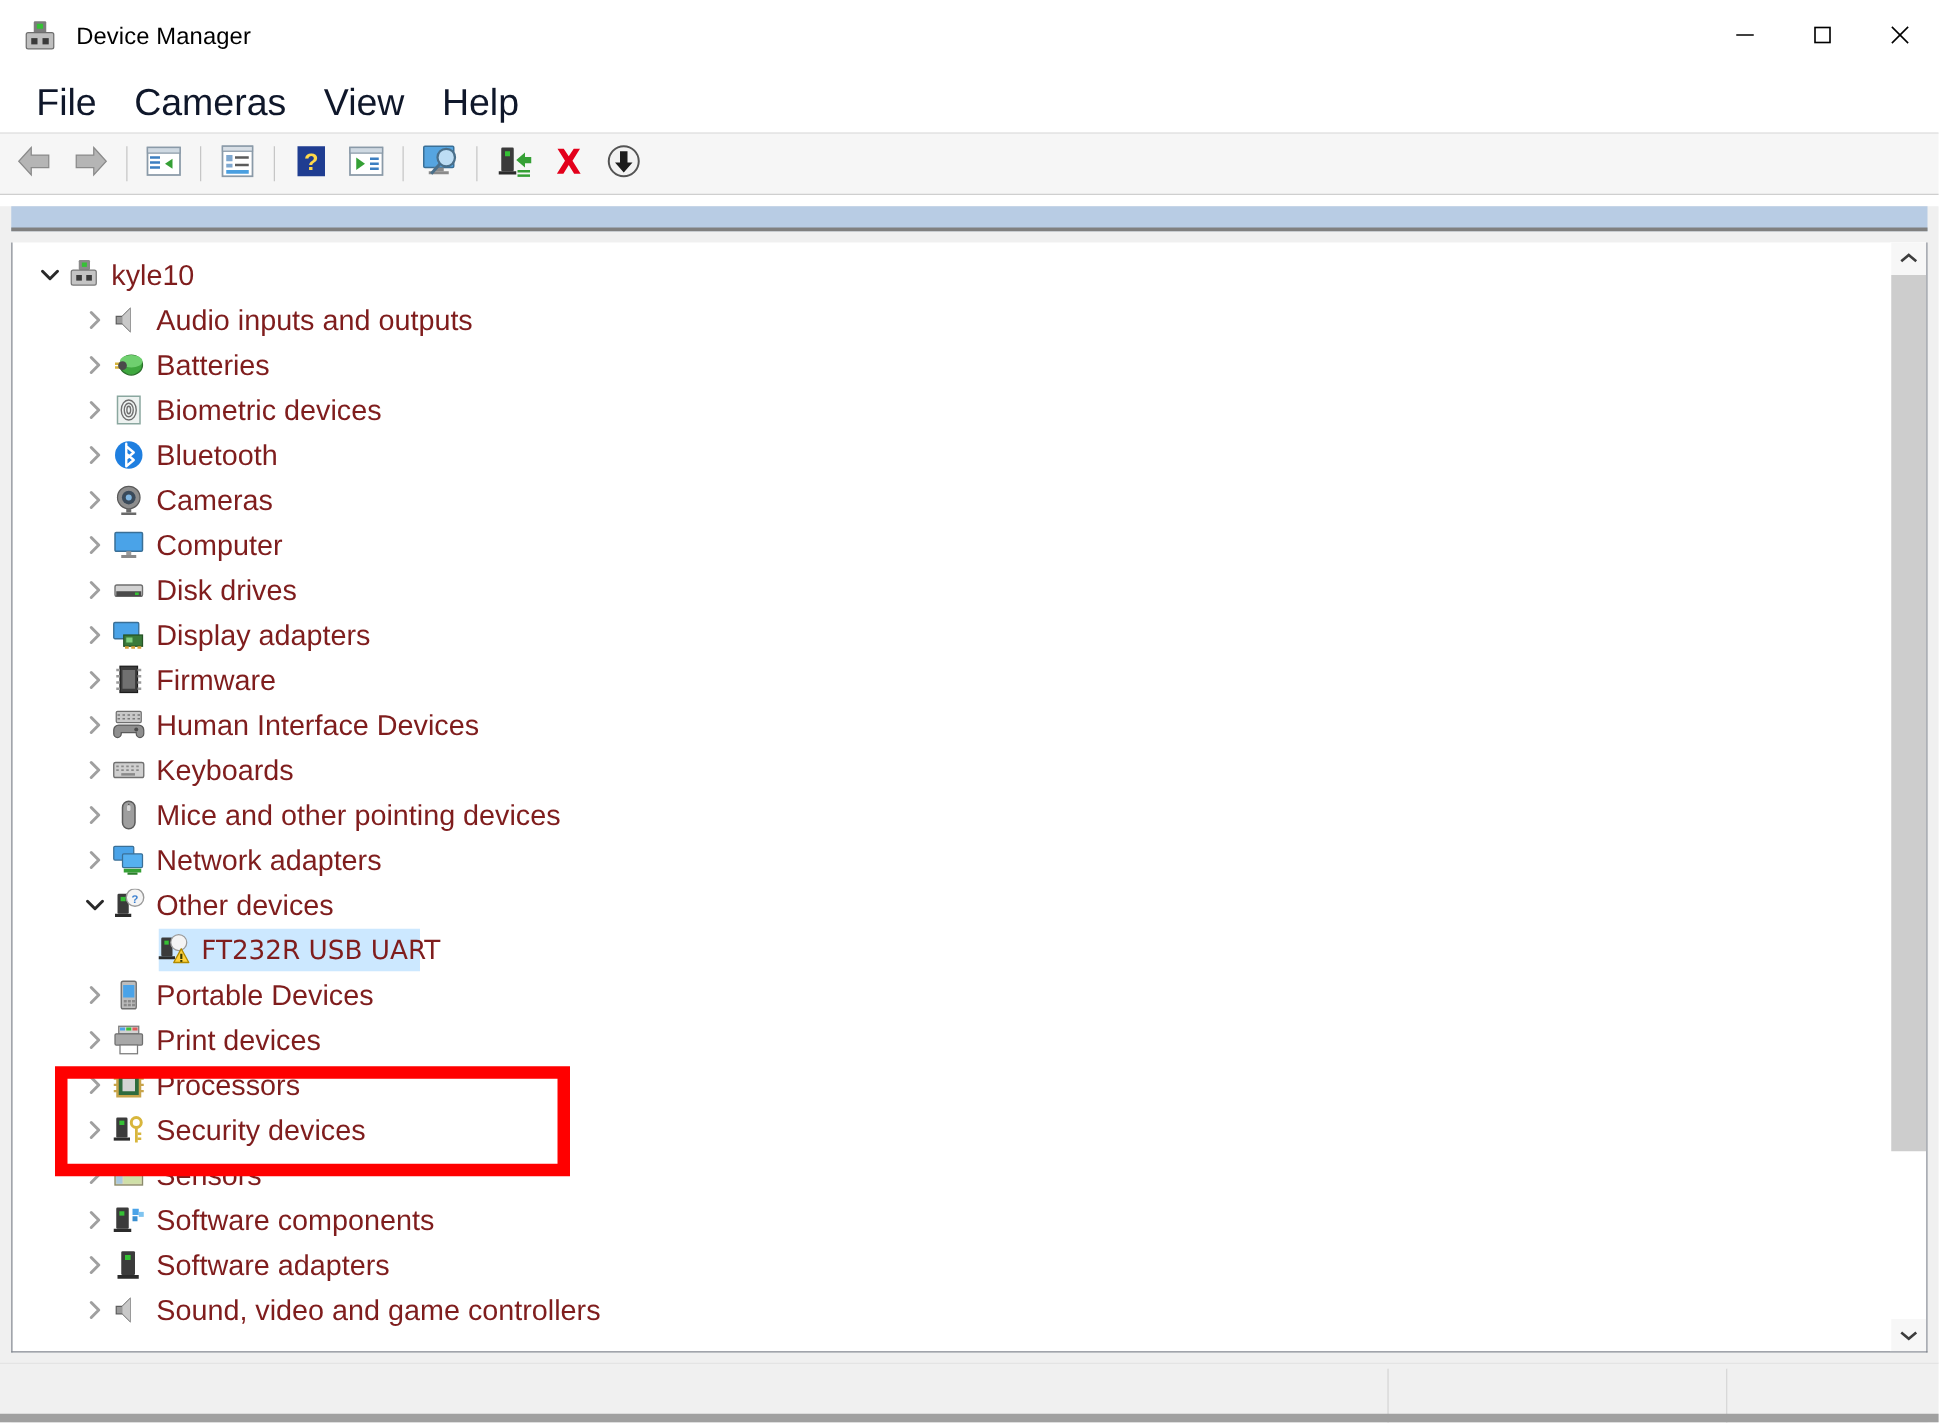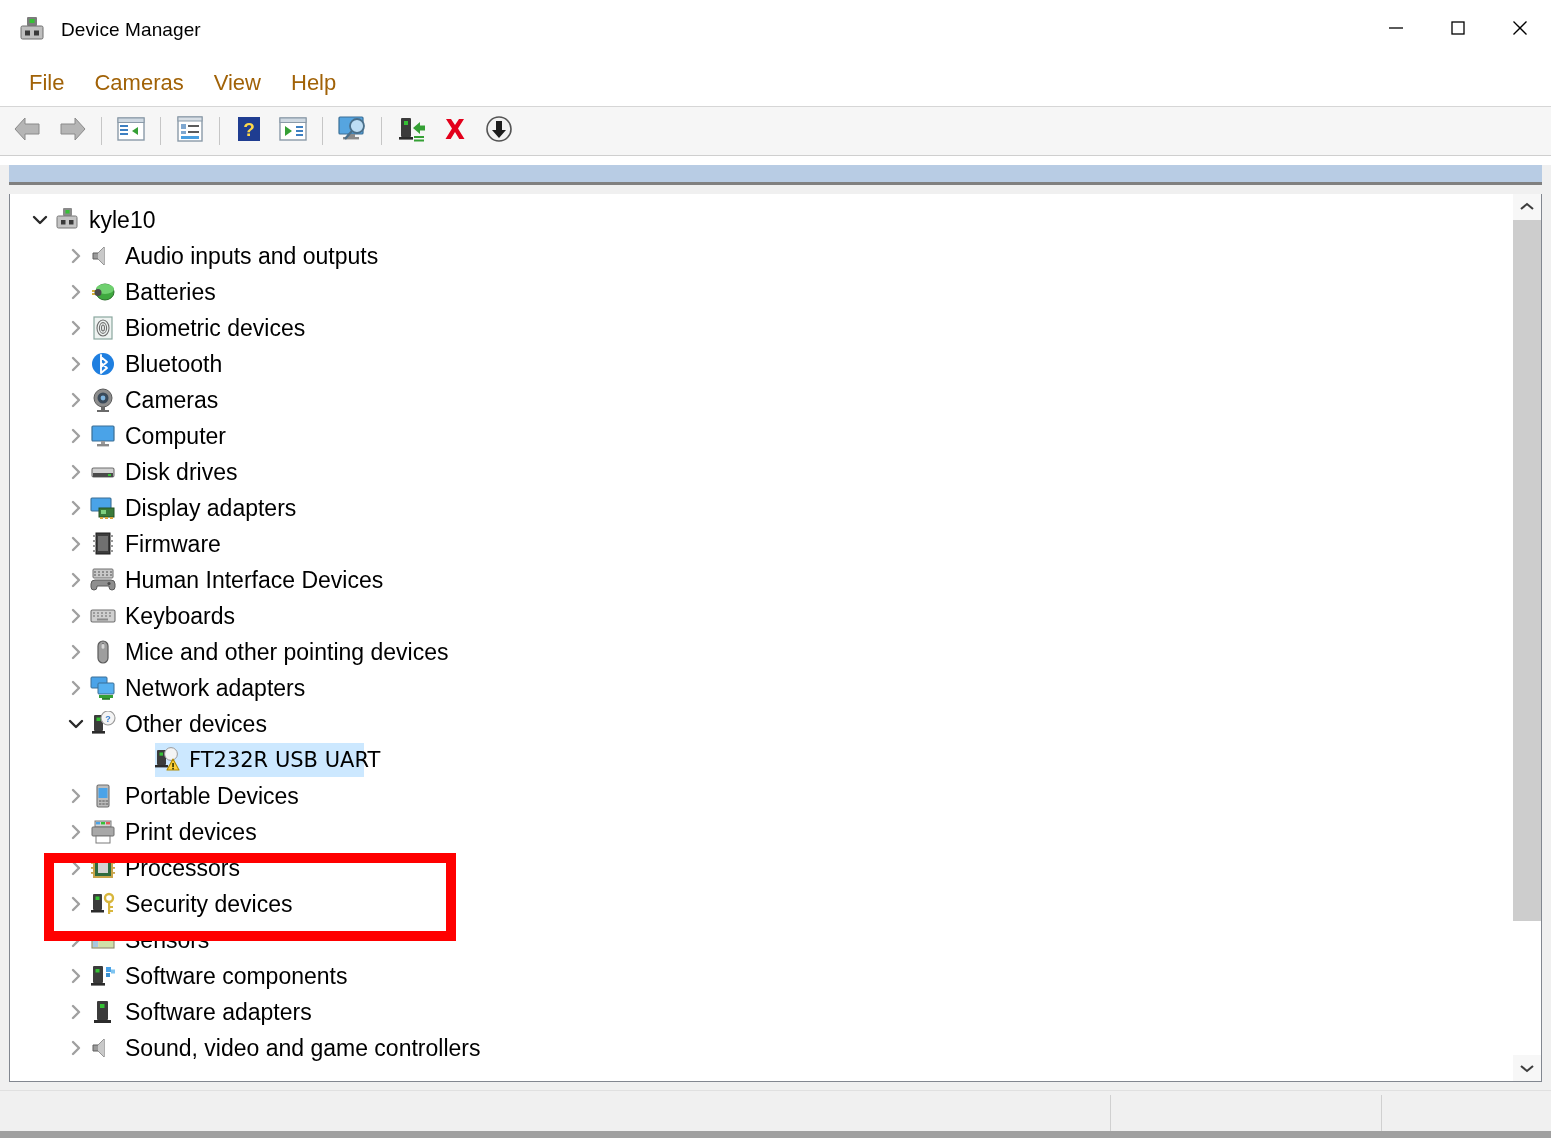--- a/index.html
+++ b/index.html
@@ -54,22 +54,22 @@
   
   .menubar {
     height: 46px;
     display: flex;
     align-items: center;
     padding-left: 14px;
     background: #ffffff;
     border-bottom: 1px solid #d6d6d6;
   }
   .menu-item {
-    font-size: 22px;
-    color: #a16207;
+    font-size: 30px;
+    color: #0f172a;
     padding: 3px 15px;
     cursor: default;
   }
 
   
   .toolbar {
     height: 48px;
     display: flex;
     align-items: center;
     padding-left: 6px;
@@ -143,27 +143,27 @@
     width: 28px;
     height: 28px;
     flex: 0 0 auto;
     display: flex;
     align-items: center;
     justify-content: center;
     margin-right: 8px;
   }
   .row .lbl {
     font-size: 23px;
-    color: #000000;
+    color: #7f1d1d;
     line-height: 1;
     text-align: center;
   }
   .indent-0 { padding-left: 17px; }
   .indent-1 { padding-left: 53px; }
-  .indent-2 { padding-left: 89px; margin-left: 28px; }
+  .indent-2 { padding-left: 89px; }
 
   .row.selected .sel-bg {
     position: absolute;
     left: 117px;
     top: 1px;
     height: 34px;
     background: #cce8ff;
     z-index: 0;
   }
   .row.selected .ico,

